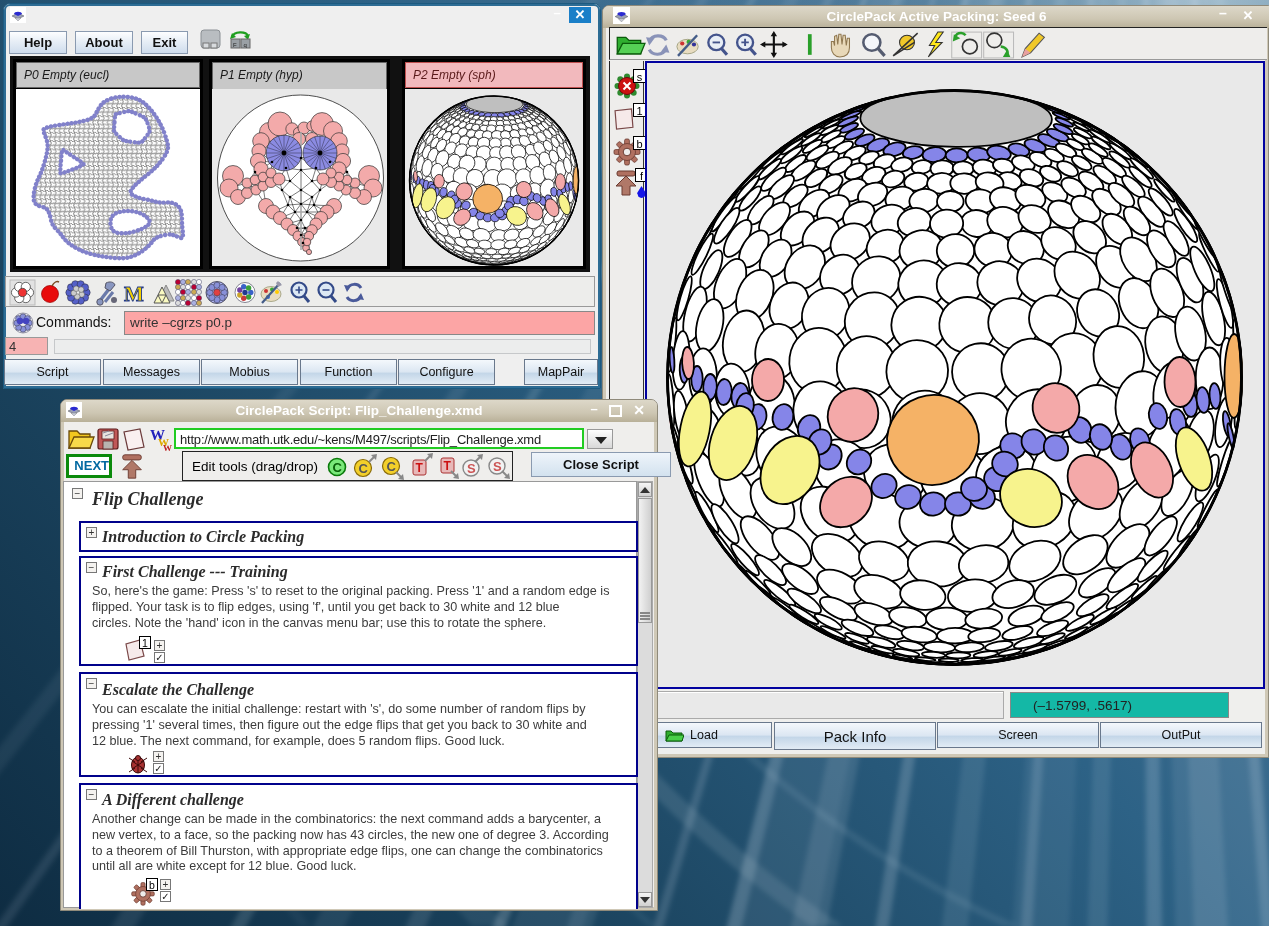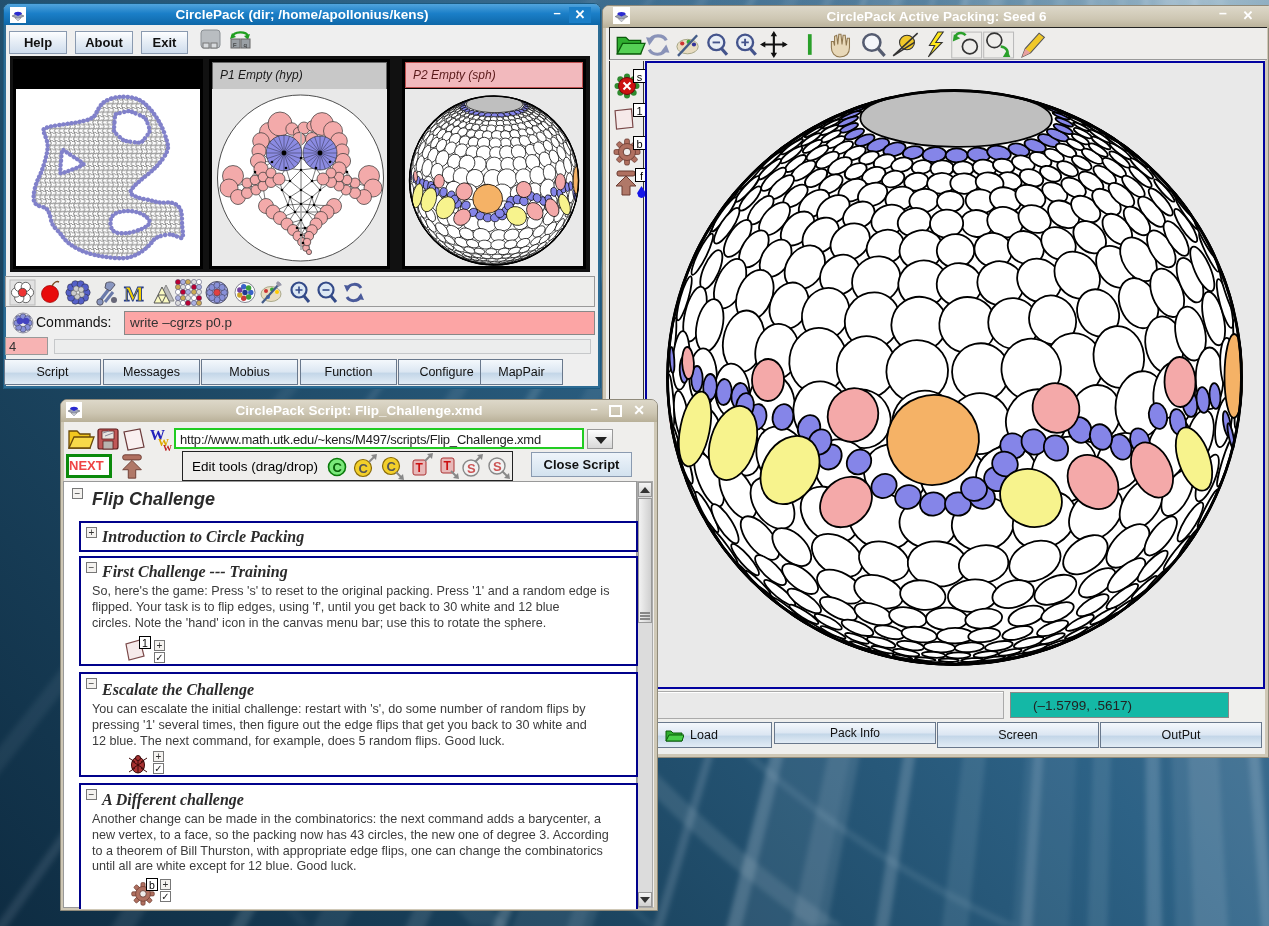--- a/index.html
+++ b/index.html
@@ -585,28 +585,25 @@
     <circle cx="954.5" cy="377.5" r="287" fill="none" stroke="black" stroke-width="2.6"></circle>
   </svg>
 <div class="abs" style="left:612px;top:691px;width:392px;height:28px;background:#e9e9e9;border:1px solid #aaa;box-shadow:1px 1px 0 #fff inset"></div>
 <div class="abs" style="left:1010px;top:692px;width:219px;height:26px;background:#14b8a6;border:1px solid #888">
     <span style="position:absolute;left:22px;top:5px;font-size:13.5px;color:#222">(–1.5799, .5617)</span>
   </div>
 <div class="tab" style="left:610px;top:722px;width:162px;height:26px;font-size:12.5px"><svg width="20" height="16" viewBox="0 0 20 16" style="margin-right:6px">
       <path d="M2 14 L2 4 L7 4 L9 6 L18 6 L18 14 Z" fill="#2fae2f" stroke="#0a5a0a"></path>
       <path d="M2 14 L5 8 L20 8 L18 14 Z" fill="#49cf49" stroke="#0a5a0a"></path>
     </svg>Load</div>
-<div class="tab" style="left:774px;top:722px;width:162px;height:22px;font-size:12px">Pack Info</div>
+<div class="tab" style="left:774px;top:722px;width:162px;height:28px;font-size:15px">Pack Info</div>
 <div class="tab" style="left:937px;top:722px;width:162px;height:26px;font-size:12.5px">Screen</div>
 <div class="tab" style="left:1100px;top:722px;width:162px;height:26px;font-size:12.5px">OutPut</div>
 <div class="abs" style="left:0;top:0">
     <div class="win" style="left:3px;top:3px;width:598px;height:386px;background:#efefef;border:1px solid #1c5a80;border-radius:7px 7px 0 0;box-shadow:0 0 0 2px #2d6c94 inset">
-      <div class="abs" style="left:0;top:0;width:596px;height:21px;border-radius:6px 6px 0 0;background:linear-gradient(#51a4dd,#1b7fc8 45%,#0e67a8)">
-        <div class="titletxt" style="top:3px">CirclePack (dir; /home/apollonius/kens)</div>
-      </div>
       <div class="abs" style="left:6px;top:3px;width:16px;height:16px;background:#fff"><svg width="16" height="16" viewBox="0 0 16 16">
           <path d="M2 9 L8 6 L14 9 L8 12 Z" fill="#9aa0b8" stroke="#555" stroke-width="0.5"></path>
           <path d="M4 7 C4 4 12 4 12 7 L8 9 Z" fill="#2a2ad0"></path>
           <path d="M5 11 L11 11 L8 14 Z" fill="#c8ccd8" stroke="#777" stroke-width="0.4"></path>
         </svg></div>
       <div class="abs" style="left:543px;top:4px;width:20px;height:15px;color:#fff;font-weight:bold;font-size:13px;text-align:center;line-height:10px">–</div>
       <div class="abs" style="left:565px;top:3px;width:22px;height:16px;background:#1b7fc8;color:#fff;font-weight:bold;font-size:13px;text-align:center;line-height:16px">✕</div>
       <div class="btn" style="left:5px;top:27px;width:58px;height:23px">Help</div>
       <div class="btn" style="left:71px;top:27px;width:58px;height:23px">About</div>
       <div class="btn" style="left:137px;top:27px;width:47px;height:23px">Exit</div>
@@ -618,20 +615,23 @@
         <path d="M30 10 L36 8 L32 4 Z" fill="#1f9e1f"></path>
         <path d="M50 5 L44 7 L48 11 Z" fill="#1f9e1f"></path>
         <rect x="31" y="10" width="9" height="9" fill="#9aa0a5" stroke="#666"></rect>
         <rect x="41" y="10" width="9" height="9" fill="#9aa0a5" stroke="#666"></rect>
         <text x="33" y="17.5" font-size="6" fill="#222">F</text>
         <text x="43.5" y="17.5" font-size="6" fill="#222">q</text>
       </svg>
     </div>
     <div class="abs" style="left:10px;top:56px;width:580px;height:216px;background:#111"></div>
     <div class="abs" style="left:13px;top:59px;width:190px;height:210px;background:#000">
+      <div class="abs" style="left:3px;top:3px;width:184px;height:26px;background:#c8c8c8;border:1px solid #666">
+        <span style="position:absolute;left:7px;top:5px;font-size:12px;font-style:italic;color:#1a1a1a">P0 Empty (eucl)</span>
+      </div>
       <div class="abs" style="left:3px;top:30px;width:184px;height:177px;background:#fff"></div>
     </div>
     <div class="abs" style="left:209px;top:59px;width:181px;height:210px;background:#000">
       <div class="abs" style="left:3px;top:3px;width:175px;height:29px;background:#c8c8c8;border:1px solid #666">
         <span style="position:absolute;left:7px;top:5px;font-size:12px;font-style:italic;color:#1a1a1a">P1 Empty (hyp)</span>
       </div>
       <div class="abs" style="left:3px;top:30px;width:175px;height:177px;background:#e9e9e9"></div>
     </div>
     <div class="abs" style="left:402px;top:59px;width:184px;height:210px;background:#000">
       <div class="abs" style="left:3px;top:3px;width:178px;height:26px;background:#f2b9bd;border:1px solid #c05050">
@@ -1287,21 +1287,21 @@
     </div>
     <div class="abs" style="left:5px;top:337px;width:43px;height:18px;background:#f7b3b3;border:1px solid #999">
       <span style="position:absolute;left:3px;top:1px;font-size:13px;color:#333">4</span>
     </div>
     <div class="abs" style="left:54px;top:339px;width:537px;height:15px;background:#eceded;border:1px solid #c6c8ca"></div>
     <div class="tab" style="left:4px;top:359px;width:97px;height:26px">Script</div>
     <div class="tab" style="left:103px;top:359px;width:97px;height:26px">Messages</div>
     <div class="tab" style="left:201px;top:359px;width:97px;height:26px">Mobius</div>
     <div class="tab" style="left:300px;top:359px;width:97px;height:26px">Function</div>
     <div class="tab" style="left:398px;top:359px;width:97px;height:26px">Configure</div>
-    <div class="tab" style="left:480px;top:359px;width:83px;height:26px">MapPair</div>
+    <div class="tab" style="left:524px;top:359px;width:74px;height:26px">MapPair</div>
   </div>
 <div class="win" style="left:60px;top:399px;width:598px;height:512px;background:#efeeec;border:1px solid #8f8a7a;border-radius:7px 7px 0 0;box-shadow:0 0 0 3px #cfc8b6 inset">
     <div class="abs" style="left:0;top:0;width:596px;height:22px;border-radius:6px 6px 0 0;background:linear-gradient(#ddd8c9,#cdc6b2 60%,#b8b098)">
       <div class="titletxt" style="top:3px">CirclePack Script: Flip_Challenge.xmd</div>
     </div>
   </div>
 <div class="abs" style="left:66px;top:402px;width:16px;height:16px;background:#fff"><svg width="16" height="16" viewBox="0 0 16 16">
       <path d="M2 9 L8 6 L14 9 L8 12 Z" fill="#9aa0b8" stroke="#555" stroke-width="0.5"></path>
       <path d="M4 7 C4 4 12 4 12 7 L8 9 Z" fill="#2a2ad0"></path>
       <path d="M5 11 L11 11 L8 14 Z" fill="#c8ccd8" stroke="#777" stroke-width="0.4"></path>
@@ -1320,21 +1320,21 @@
     <text x="84" y="16" font-size="15" font-weight="bold" fill="#2222bb" font-family="Liberation Serif">W</text>
     <text x="92" y="22" font-size="11" font-weight="bold" fill="#ddaa00" font-family="Liberation Serif">W</text>
     <text x="97" y="27" font-size="9" font-weight="bold" fill="#bb2222" font-family="Liberation Serif">W</text>
   </svg>
 <div class="abs" style="left:174px;top:428px;width:410px;height:21px;background:#fff;border:2px solid #22cc22">
     <span style="position:absolute;left:4px;top:2px;font-size:13px;color:#222;letter-spacing:-0.2px">http://www.math.utk.edu/~kens/M497/scripts/Flip_Challenge.xmd</span>
   </div>
 <div class="abs" style="left:587px;top:429px;width:26px;height:20px;background:linear-gradient(#fdfdfd,#d8d8d8);border:1px solid #999">
     <div style="position:absolute;left:7px;top:7px;width:0;height:0;border-left:6px solid transparent;border-right:6px solid transparent;border-top:7px solid #222"></div>
   </div>
-<div class="abs" style="left:66px;top:454px;width:46px;height:24px;background:#fff;border:3px solid #0b8a0b;font-weight:bold;font-size:13px;text-align:left;line-height:18px;color:#ef4444">NEXT</div>
+<div class="abs" style="left:66px;top:454px;width:46px;height:24px;background:#fff;border:3px solid #0b8a0b;font-weight:bold;font-size:13px;text-align:right;line-height:18px;color:#0369a1">NEXT</div>
 <svg class="abs" width="28" height="28" style="left:118px;top:452px" viewBox="0 0 30 30">
     <rect x="5" y="3" width="20" height="5.5" rx="2.5" fill="#b07060" stroke="#6a3a30"></rect>
     <path d="M15 9 L25 19 L19 19 L19 28 L11 28 L11 19 L5 19 Z" fill="#b07868" stroke="#6a3a30"></path>
   </svg>
 <div class="abs" style="left:182px;top:451px;width:331px;height:30px;background:#efeeec;border:1.5px solid #222">
     <span style="position:absolute;left:9px;top:7px;font-size:13.5px;color:#000000">Edit tools (drag/drop)</span>
   </div>
 <svg class="abs" width="190" height="30" style="left:325px;top:452px" viewBox="0 0 190 30">
     <circle cx="12" cy="15" r="8.5" fill="#7ae87a" stroke="#0a7a0a" stroke-width="1.6"></circle>
     <text x="7.5" y="20" font-size="13" font-weight="bold" fill="#0a600a">C</text>
@@ -1356,33 +1356,33 @@
     <path d="M134 27 L128 26 L133 21 Z" fill="#888"></path>
     <circle cx="146" cy="16" r="8" fill="#f2f2f2" stroke="#888" stroke-width="1.4"></circle>
     <text x="142" y="21" font-size="13" font-weight="bold" fill="#c55">S</text>
     <path d="M150 10 L156 4" stroke="#888" stroke-width="2"></path>
     <path d="M158 2 L152 3 L157 8 Z" fill="#888"></path>
     <circle cx="172" cy="14" r="8" fill="#f2f2f2" stroke="#888" stroke-width="1.4"></circle>
     <text x="168" y="19" font-size="13" font-weight="bold" fill="#c55">S</text>
     <path d="M177 19 L183 25" stroke="#888" stroke-width="2"></path>
     <path d="M185 27 L179 26 L184 21 Z" fill="#888"></path>
   </svg>
-<div class="btn" style="left:531px;top:452px;width:101px;height:25px;background:linear-gradient(#eef4fa,#d3e2ef);font-size:13px">Close Script</div>
+<div class="btn" style="left:531px;top:452px;width:140px;height:25px;background:linear-gradient(#eef4fa,#d3e2ef);font-size:13px">Close Script</div>
 <div class="abs" style="left:63px;top:481px;width:574px;height:427px;background:#fff;border:1px solid #999;overflow:hidden"></div>
 <div class="abs" style="left:637px;top:481px;width:16px;height:427px;background:#dcdcdc;border:1px solid #aaa"></div>
 <div class="abs" style="left:638px;top:482px;width:14px;height:15px;background:linear-gradient(#f5f5f5,#d0d0d0);border:1px solid #999">
     <div style="position:absolute;left:1px;top:4px;width:0;height:0;border-left:5px solid transparent;border-right:5px solid transparent;border-bottom:6px solid #333"></div>
   </div>
 <div class="abs" style="left:638px;top:498px;width:14px;height:125px;background:linear-gradient(90deg,#f2f2f2,#cfcfcf);border:1px solid #999"></div>
 <div class="abs" style="left:640px;top:612px;width:10px;height:1.5px;background:#888;box-shadow:0 3px 0 #888,0 6px 0 #888"></div>
 <div class="abs" style="left:638px;top:892px;width:14px;height:15px;background:linear-gradient(#f5f5f5,#d0d0d0);border:1px solid #999">
     <div style="position:absolute;left:1px;top:4px;width:0;height:0;border-left:5px solid transparent;border-right:5px solid transparent;border-top:6px solid #333"></div>
   </div>
 <div class="pm" style="left:72px;top:488px">−</div>
-<div class="abs serifhead" style="left:92px;top:489px;font-size:18px;font-family:Liberation Sans, sans-serif">Flip Challenge</div>
+<div class="abs serifhead" style="left:92px;top:489px;font-size:18px;font-family:Liberation Serif, serif">Flip Challenge</div>
 <div class="secbox" style="left:79px;top:521px;width:559px;height:31px"></div>
 <div class="pm" style="left:86px;top:527px">+</div>
 <div class="abs serifhead" style="left:102px;top:528px;font-size:16px">Introduction to Circle Packing</div>
 <div class="secbox" style="left:79px;top:556px;width:559px;height:110px"></div>
 <div class="pm" style="left:86px;top:562px">−</div>
 <div class="abs serifhead" style="left:102px;top:563px;font-size:16px">First Challenge --- Training</div>
 <div class="ptext" style="left:92px;top:584px;width:545px">So, here's the game: Press 's' to reset to the original packing. Press '1' and a random edge is<br>flipped. Your task is to flip edges, using 'f', until you get back to 30 white and 12 blue<br>circles. Note the 'hand' icon in the canvas menu bar; use this to rotate the sphere.</div>
 <svg class="abs" width="24" height="26" style="left:124px;top:636px" viewBox="0 0 24 26">
     <path d="M5 24 L2 8 L16 4 L20 20 Z" fill="#f6eaea" stroke="#7a4848" stroke-width="1.2"></path>
   </svg>

